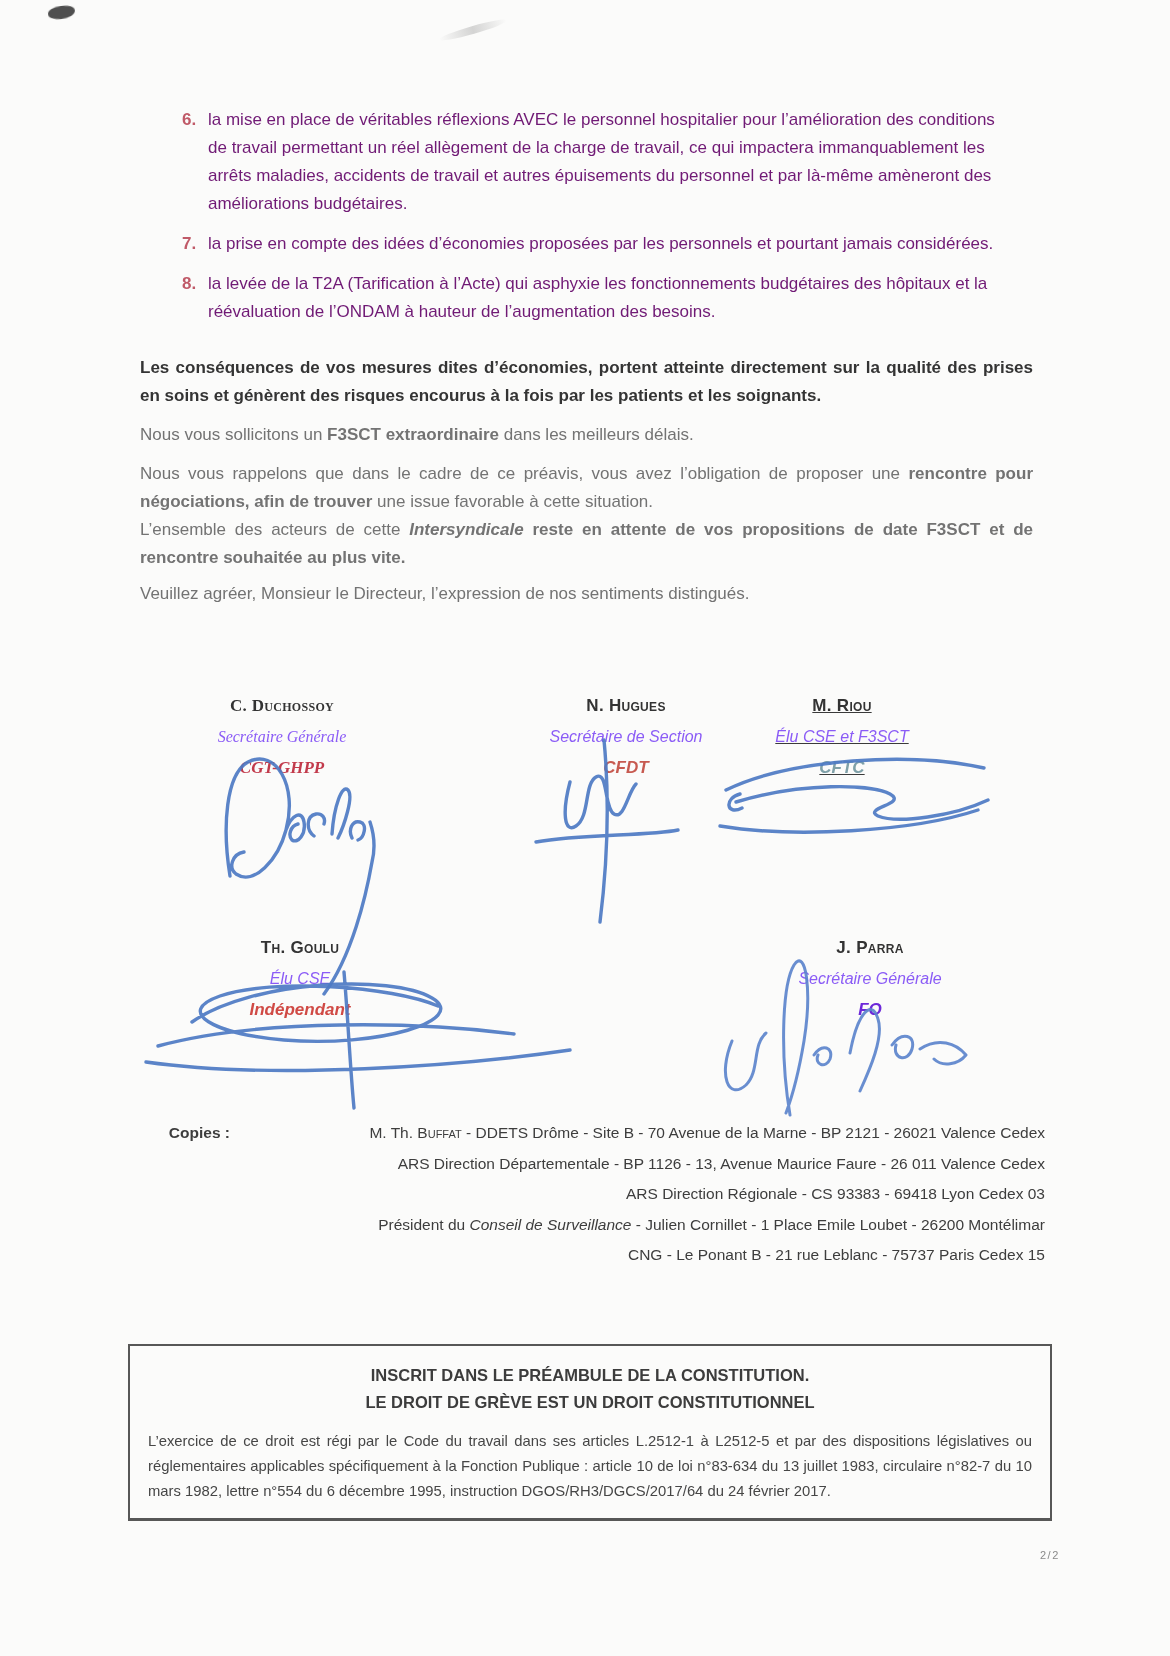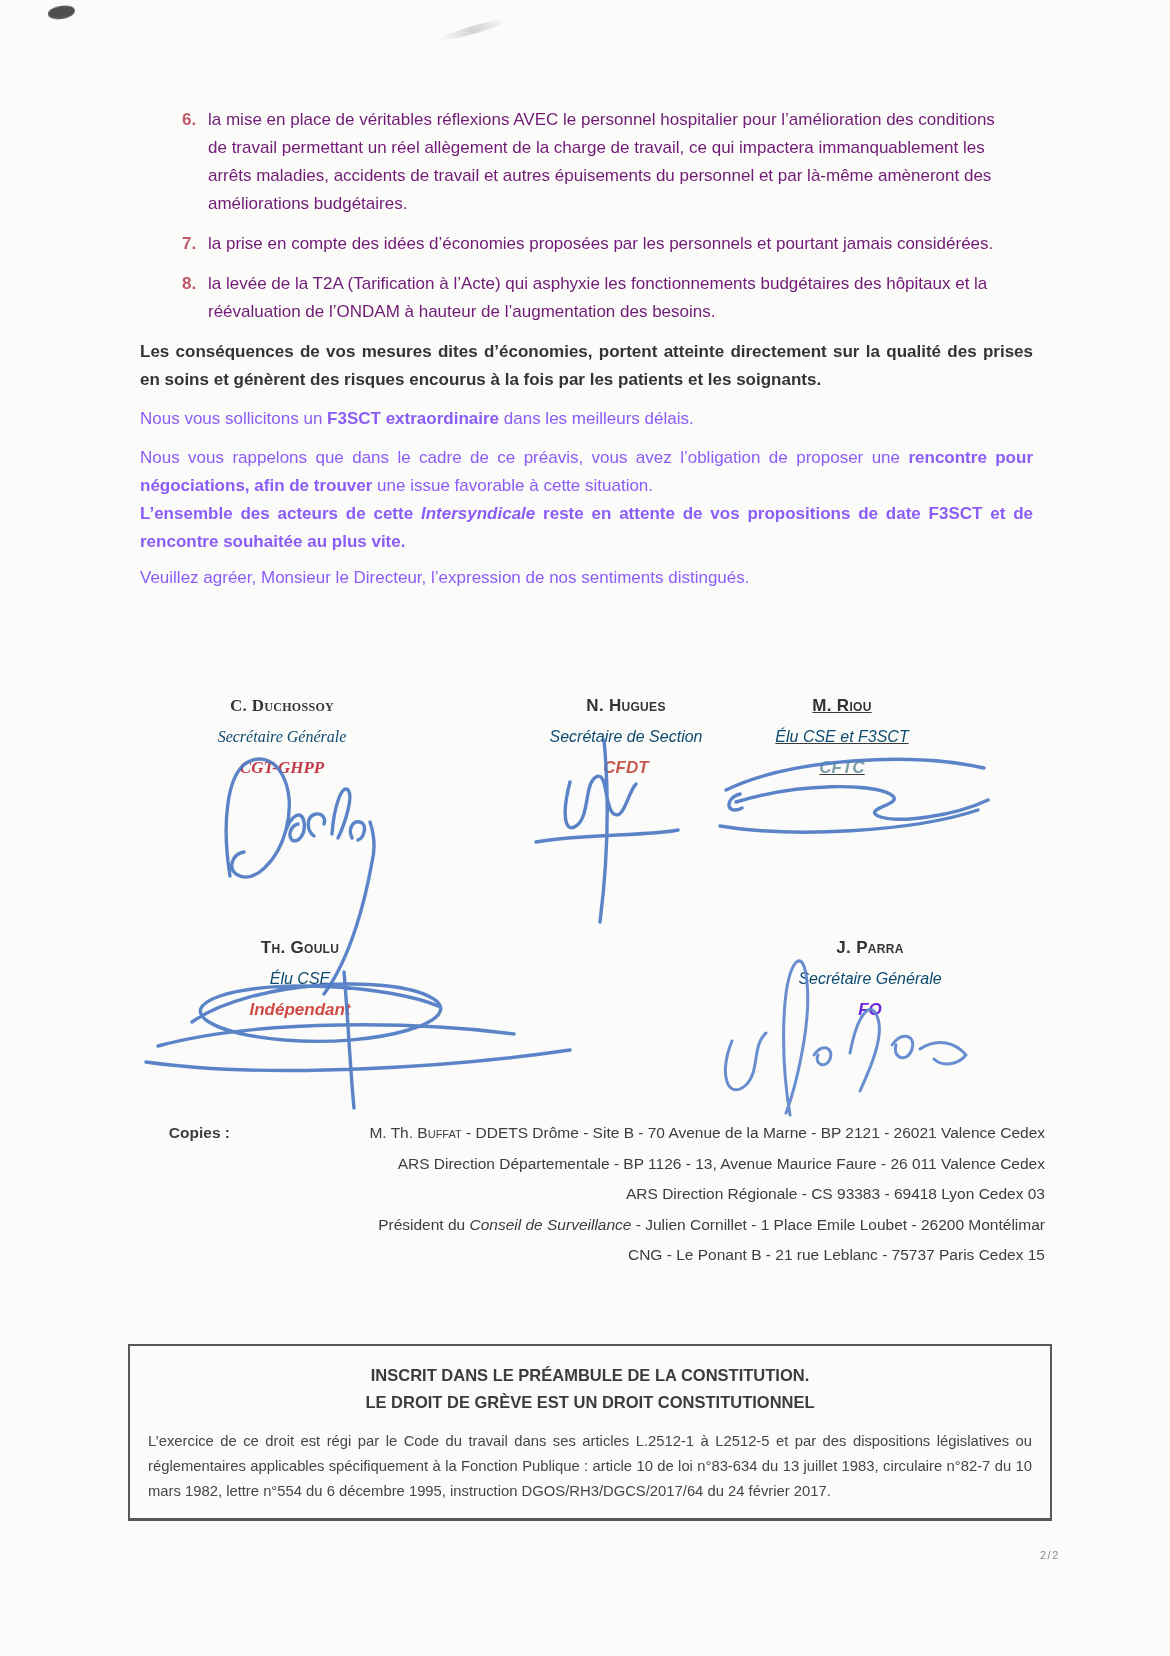--- a/index.html
+++ b/index.html
@@ -16,36 +16,36 @@
     border-radius:50% 40% 55% 45%;transform:rotate(-6deg);opacity:.88;filter:blur(.6px);}
   .smudge{position:absolute;left:438px;top:26px;width:70px;height:8px;border-radius:50%;
     background:linear-gradient(90deg,rgba(120,120,120,0),rgba(120,120,120,.3),rgba(120,120,120,0));
     transform:rotate(-16deg);}
 
   
   .content{position:absolute;left:140px;top:106px;width:893px;}
   .list-item{display:flex;margin:0 20px 12px 42px;font-size:17px;line-height:28px;}
   .list-item .num{flex:0 0 26px;font-weight:700;}
   .li-text{flex:1;color:#701a75;}
-  .para{margin:0 0 11px 0;font-size:17px;line-height:28px;text-align:justify;color:#8b5cf6;}
-  .para.p-first{margin-top:12px;}
+  .para{margin:0 0 11px 0;font-size:17px;line-height:28px;text-align:justify;color:#737373;}
+  .para.p-first{margin-top:28px;}
   .para.p-bold{font-weight:700;color:#343434;}
   .para.p-nogap{margin-bottom:0;}
   .para.p-close{margin-bottom:8px;}
   .para.p-left{text-align:left;}
 
   
   .sig-col{position:absolute;text-align:center;}
   #sig-col-1{left:132px;top:694px;width:300px;font-family:Liberation Serif, serif;}
   #sig-col-2{left:478px;top:694px;width:296px;}
   #sig-col-3{left:712px;top:694px;width:260px;text-decoration:underline;}
   #sig-col-4{left:150px;top:936px;width:300px;}
   #sig-col-5{left:700px;top:936px;width:340px;}
   .sig-name{font-weight:700;font-variant:small-caps;font-size:17px;letter-spacing:.3px;color:#333;line-height:24px;}
-  .sig-title{font-style:italic;font-size:16px;margin-top:8px;color:#0c4a6e;line-height:22px;}
+  .sig-title{font-style:italic;font-size:16px;margin-top:8px;color:#8b5cf6;line-height:22px;}
   .sig-union{font-style:italic;font-weight:700;font-size:17px;margin-top:9px;line-height:22px;}
 
   .sig-svg{position:absolute;pointer-events:none;}
   #sig-svg-1{left:202px;top:726px;}
   #sig-svg-2{left:500px;top:722px;}
   #sig-svg-3{left:702px;top:738px;}
   #sig-svg-4{left:122px;top:962px;}
   #sig-svg-5{left:688px;top:945px;}
   .sig-stroke{fill:none;stroke:#4d79c3;stroke-width:3.4;stroke-linecap:round;stroke-linejoin:round;opacity:.92;}
   .sig-stroke.light{stroke:#5c84cc;stroke-width:3;}
@@ -84,21 +84,21 @@
       <span class="li-text">la prise en compte des idées d’économies proposées par les personnels et pourtant jamais considérées.</span>
     </div>
     <div class="list-item">
       <span class="num" style="color: rgb(192, 90, 104);">8.</span>
       <span class="li-text">la levée de la T2A (Tarification à l’Acte) qui asphyxie les fonctionnements budgétaires des hôpitaux et la réévaluation de l’ONDAM à hauteur de l’augmentation des besoins.</span>
     </div>
 
     <p class="para p-first p-bold"><span style="font-weight: 700;">Les conséquences de vos mesures dites d’économies, portent atteinte directement sur la qualité des prises en soins et génèrent des risques encourus à la fois par les patients et les soignants.</span></p>
     <p class="para p-left"><span>Nous vous sollicitons un </span><span style="font-weight: 700;">F3SCT extraordinaire</span><span> dans les meilleurs délais.</span></p>
     <p class="para p-nogap"><span>Nous vous rappelons que dans le cadre de ce préavis, vous avez l’obligation de proposer une </span><span style="font-weight: 700;">rencontre pour négociations, afin de trouver</span><span> une issue favorable à cette situation.</span></p>
-    <p class="para p-close"><span style="font-weight: 700;">L’ensemble des acteurs de cette </span><span style="font-weight: 700; font-style: italic;">Intersyndicale</span><span style="font-weight: 700;"> reste en attente de vos propositions de date F3SCT et de rencontre souhaitée au plus vite.</span></p>
+    <p class="para p-close"><span style="font-weight: 400;">L’ensemble des acteurs de cette </span><span style="font-weight: 700; font-style: italic;">Intersyndicale</span><span style="font-weight: 700;"> reste en attente de vos propositions de date F3SCT et de rencontre souhaitée au plus vite.</span></p>
     <p class="para p-left"><span>Veuillez agréer, Monsieur le Directeur, l’expression de nos sentiments distingués.</span></p>
   </div>
 
   <div class="sig-col" id="sig-col-1">
     <div class="sig-name">C. Duchossoy</div>
     <div class="sig-title">Secrétaire Générale</div>
     <div class="sig-union" style="color: rgb(194, 58, 75);">CGT-GHPP</div>
   </div>
   <div class="sig-col" id="sig-col-2">
     <div class="sig-name">N. Hugues</div>

